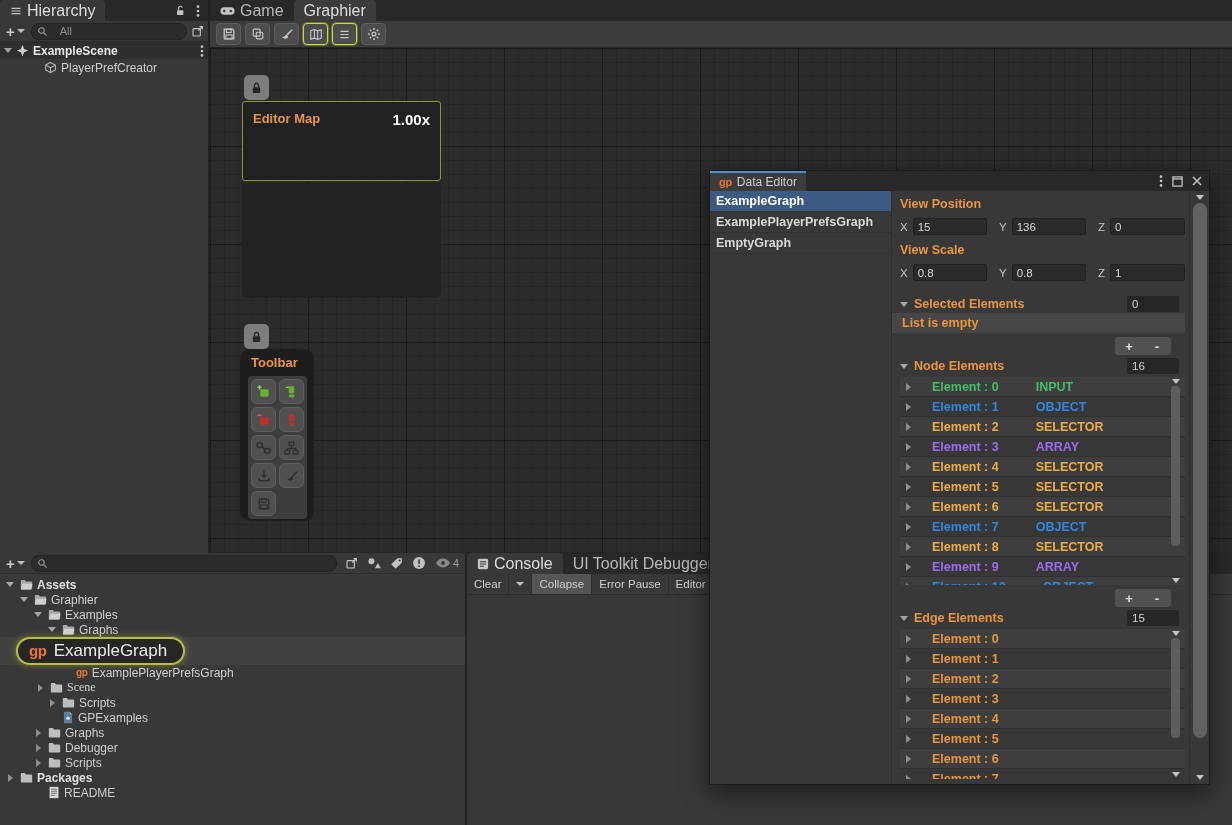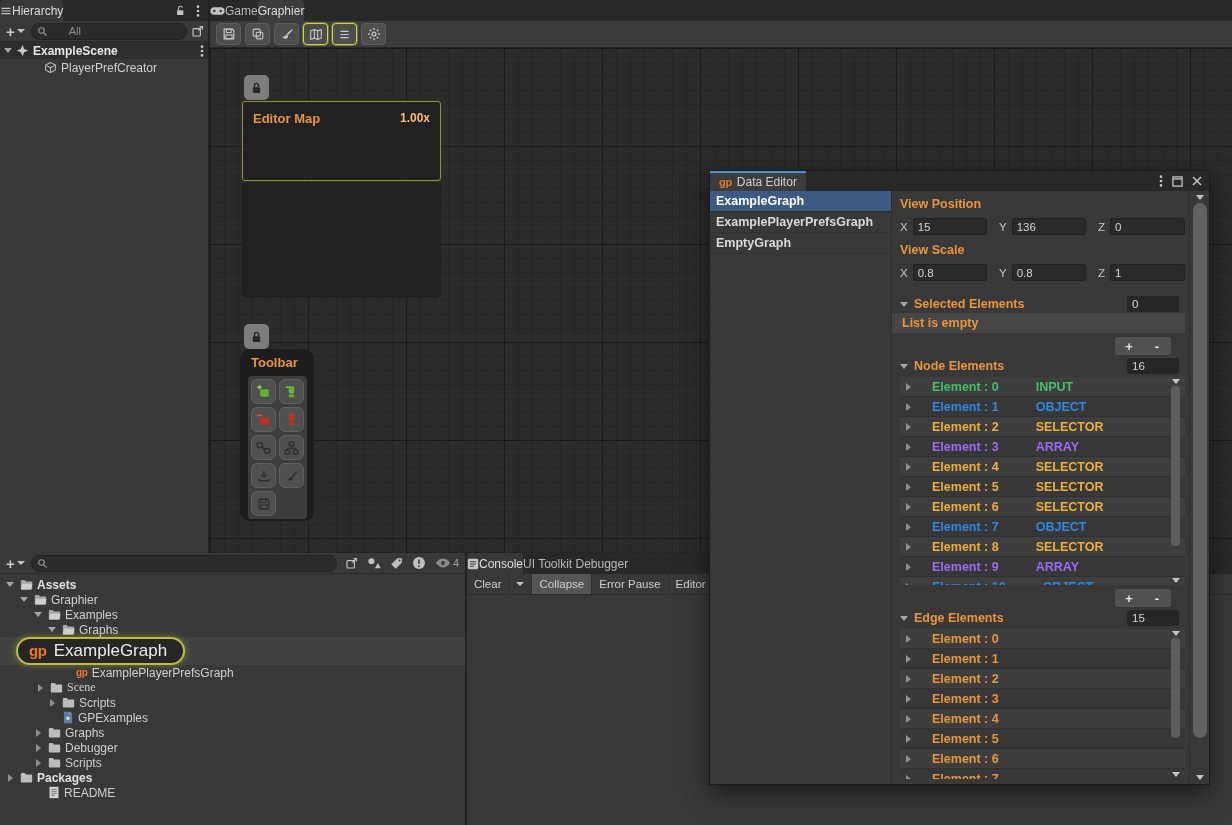--- a/index.html
+++ b/index.html
@@ -3,28 +3,28 @@
 <meta charset="utf-8">
 <style>
   html,body{margin:0;padding:0;background:#191919;}
   .app{position:relative;width:1232px;height:825px;overflow:hidden;background:#282828;
        font-family:"Liberation Sans",sans-serif;font-size:12px;color:#d4d4d4;}
   .icon{display:inline-flex;align-items:center;justify-content:center;line-height:0;flex:0 0 auto;}
   .icon svg{display:block;}
   .panel{position:absolute;box-sizing:border-box;}
   
   .tabbar{height:21px;background:#282828;display:flex;align-items:stretch;}
-  .tab{display:flex;align-items:center;padding:0 0;color:#b9b9b9;font-size:12px;border-radius:4px 4px 0 0;}
+  .tab{display:flex;align-items:center;gap:5px;padding:0 10px;color:#b9b9b9;font-size:16px;border-radius:4px 4px 0 0;}
   .tab.active{background:#383838;color:#dedede;}
   .tab.active.scenetab{background:#3c3c3c;}
   .tabbar .bar-right{margin-left:auto;display:flex;align-items:center;gap:10px;padding-right:8px;}
   
   .rowbar{height:20px;background:#383838;display:flex;align-items:center;gap:4px;padding:0 4px;border-bottom:1px solid #2b2b2b;}
   .plusbtn{display:flex;align-items:center;gap:2px;color:#c8c8c8;font-weight:700;font-size:15px;padding:0 2px;}
-  .searchbox{flex:1;height:15px;background:#2b2b2b;border:1px solid #232323;border-radius:8px;display:flex;align-items:center;padding:0 5px;gap:19px;min-width:0;}
+  .searchbox{flex:1;height:15px;background:#2b2b2b;border:1px solid #232323;border-radius:8px;display:flex;align-items:center;padding:0 5px;gap:10px;min-width:0;}
   .searchbox input{flex:1;background:transparent;border:none;outline:none;color:#cfcfcf;font-size:11px;font-family:inherit;min-width:0;}
   .searchbox input::placeholder{color:#8f8f8f;}
   
   .tri-open{width:0;height:0;border-left:4px solid transparent;border-right:4px solid transparent;border-top:5px solid #a6a6a6;display:inline-block;}
   .tri-closed{width:0;height:0;border-top:4px solid transparent;border-bottom:4px solid transparent;border-left:5px solid #8f8f8f;display:inline-block;}
   .caret-down{width:0;height:0;border-left:4px solid transparent;border-right:4px solid transparent;border-top:4px solid #c0c0c0;display:inline-block;}
   
   .hierarchy{left:0;top:0;width:208px;height:553px;background:#383838;}
   .hrow{height:17px;display:flex;align-items:center;gap:4px;padding:0 4px;color:#cfcfcf;}
   .hrow.scene-head{background:#2e2e2e;color:#e6e6e6;font-weight:700;}
@@ -37,21 +37,21 @@
   .scene-canvas{position:relative;height:506px;overflow:hidden;background-color:#2b2b2b;
     background-image:
       linear-gradient(to right, rgba(0,0,0,.30) 1px, transparent 1px),
       linear-gradient(to bottom, rgba(0,0,0,.30) 1px, transparent 1px),
       linear-gradient(to right, rgba(0,0,0,.12) 1px, transparent 1px),
       linear-gradient(to bottom, rgba(0,0,0,.12) 1px, transparent 1px);
     background-size:98px 98px,98px 98px,14px 14px,14px 14px;}
   .lockbtn{position:absolute;width:25px;height:25px;background:#7d7d7d;border-radius:5px;display:flex;align-items:center;justify-content:center;}
   .graphmap-top{position:absolute;left:32px;top:53px;width:199px;height:80px;background:#212121;border:1px solid #8f9339;border-radius:3px;box-sizing:border-box;display:flex;justify-content:space-between;align-items:flex-start;padding:9px 10px;}
   .graphmap-title{color:#E8963C;font-weight:700;font-size:13px;}
-  .graphmap-zoom{color:#fdba74;font-weight:700;font-size:12px;}
+  .graphmap-zoom{color:#ffffff;font-weight:700;font-size:15px;}
   .graphmap-bottom{position:absolute;left:32px;top:135px;width:199px;height:115px;background:#212121;border-radius:0 0 6px 6px;}
   .toolbar-panel{position:absolute;left:30px;top:301px;width:74px;height:172px;background:#1d1d1d;border-radius:10px;box-sizing:border-box;padding:6px 8px;}
   .toolbar-title{color:#E8963C;font-weight:700;font-size:13px;margin:0 0 6px 3px;}
   .toolbar-grid{background:#3d3d3d;border-radius:4px;padding:3px;display:grid;grid-template-columns:25px 25px;gap:3px;width:53px;}
   .pbtn{width:25px;height:25px;background:#505050;border:1px solid #5f5f5f;border-radius:6px;display:flex;align-items:center;justify-content:center;box-sizing:border-box;}
   
   .project{left:0;top:553px;width:465px;height:272px;background:#383838;}
   .project .rowbar{padding-right:6px;}
   .ptool-icons{display:flex;align-items:center;gap:9px;margin-left:4px;}
   .eyewrap{display:flex;align-items:center;gap:2px;color:#9c9c9c;font-size:11px;}

